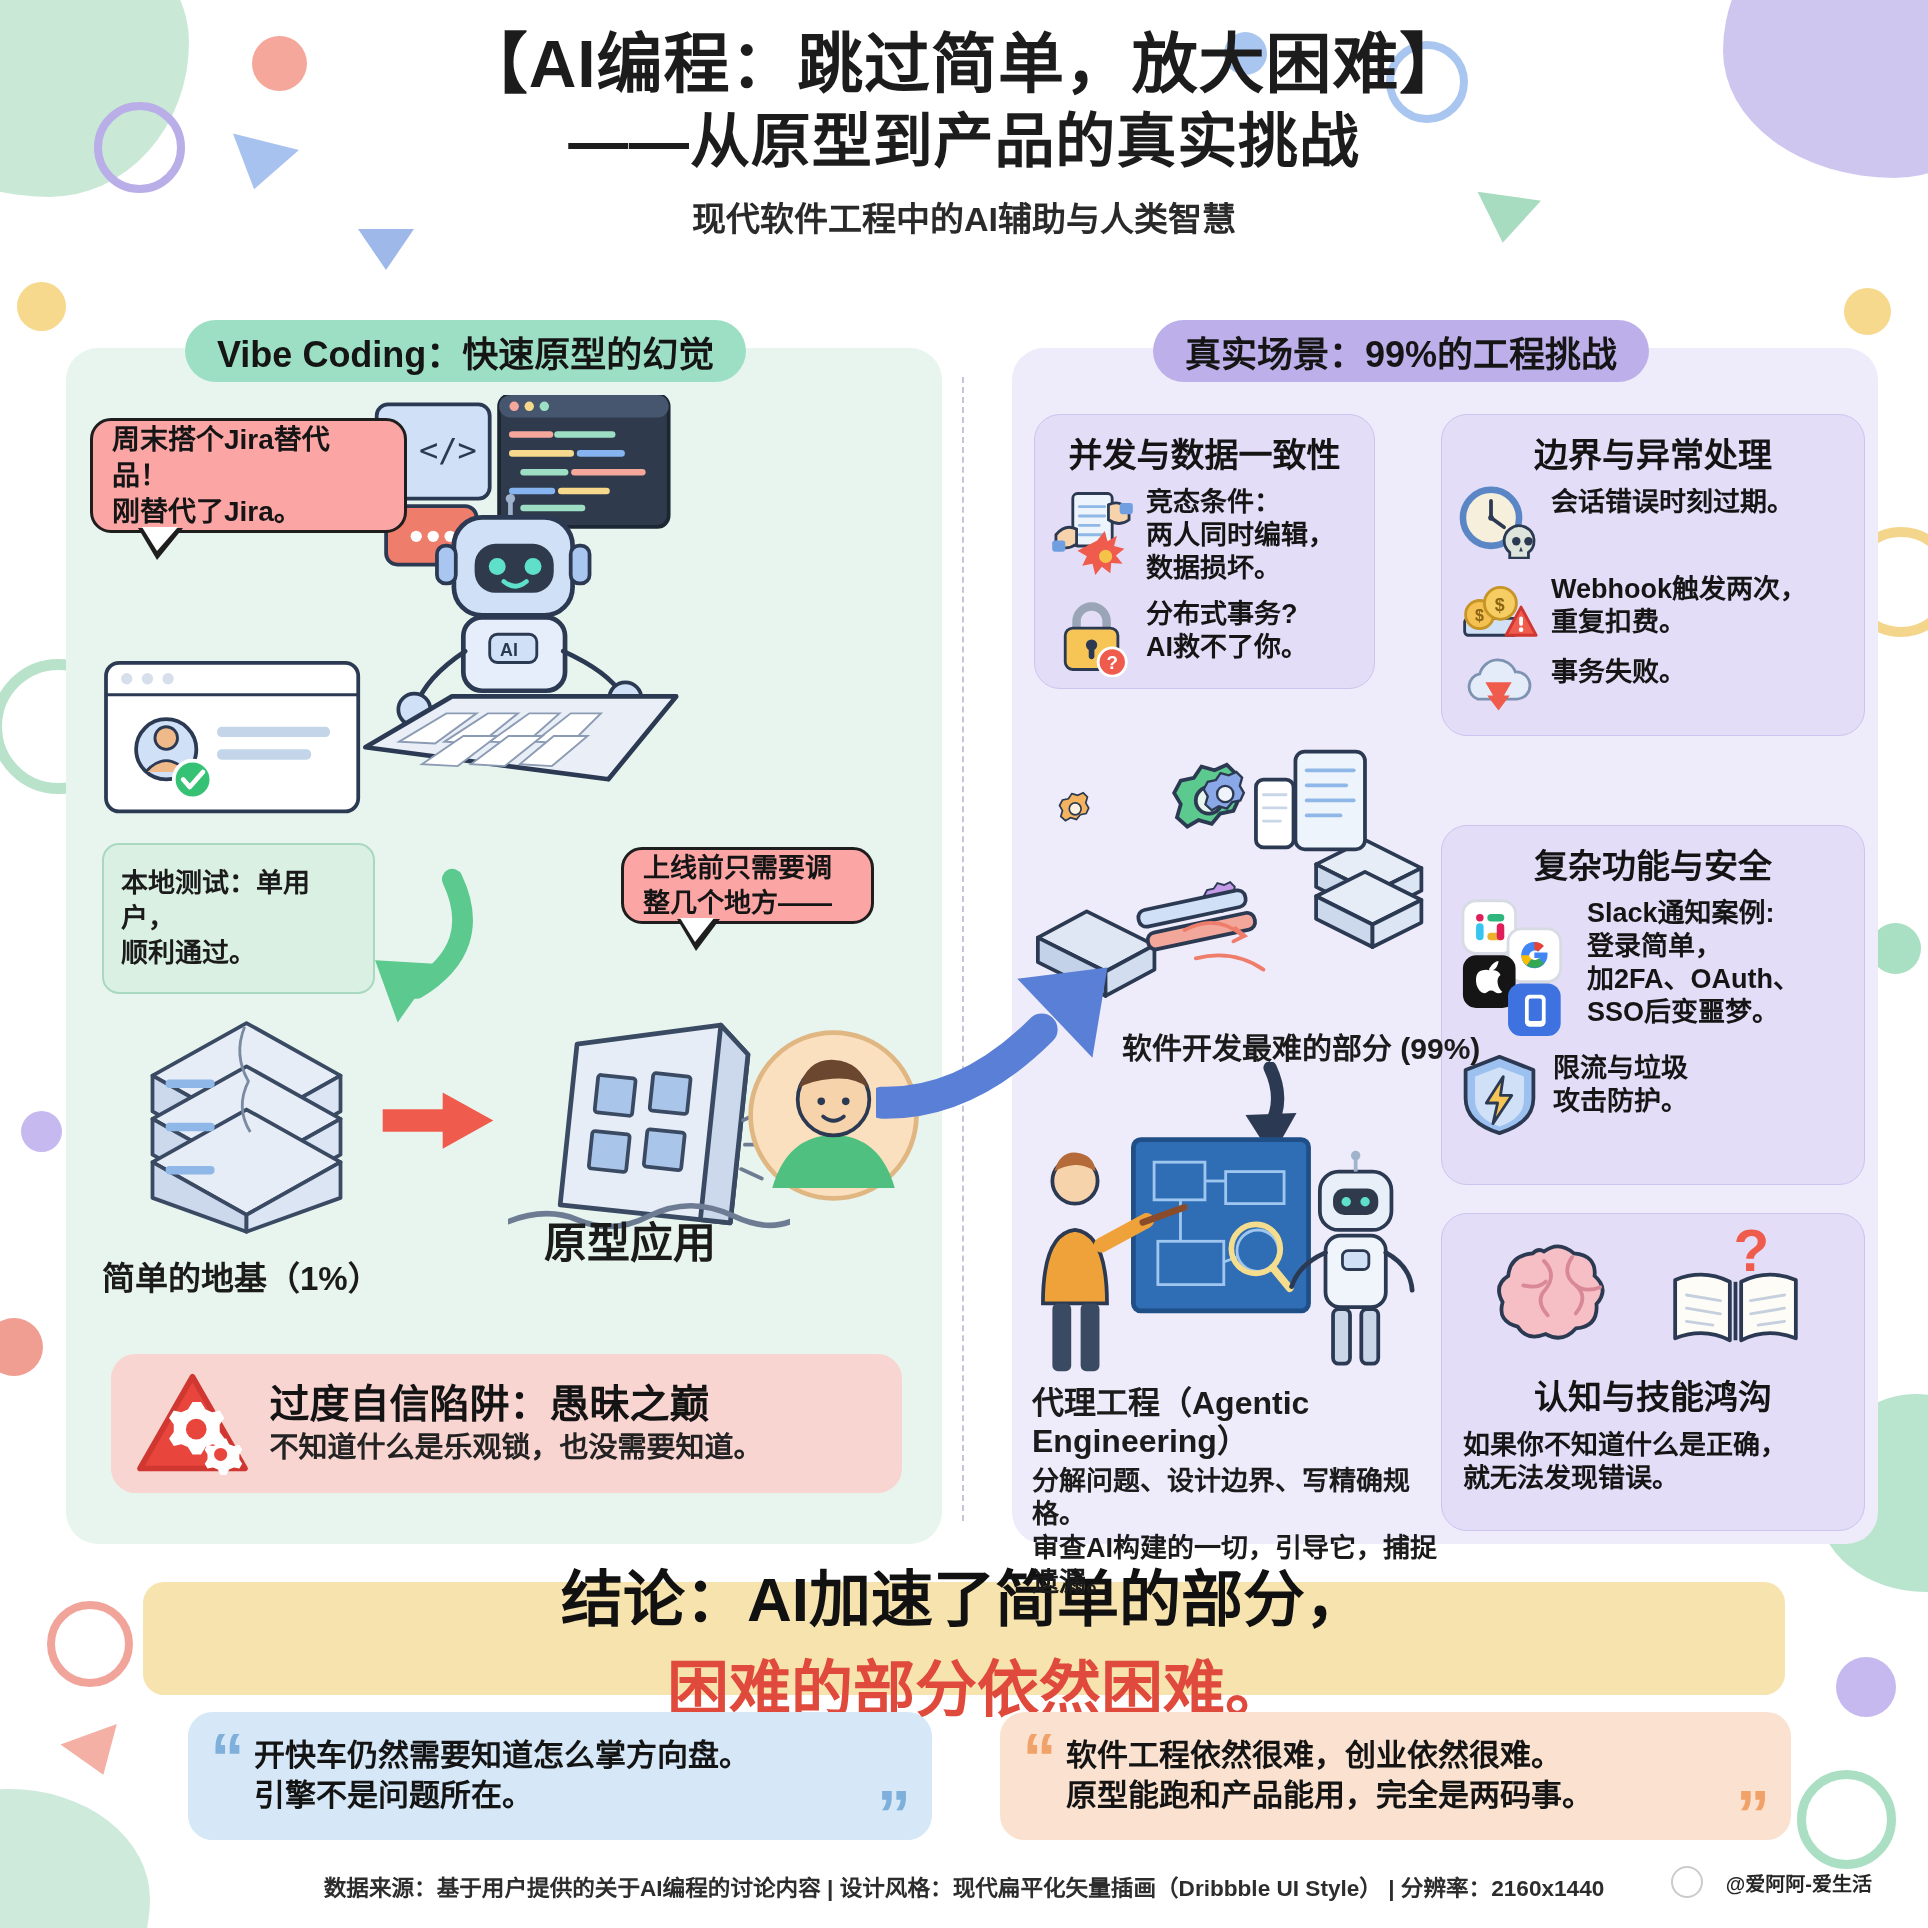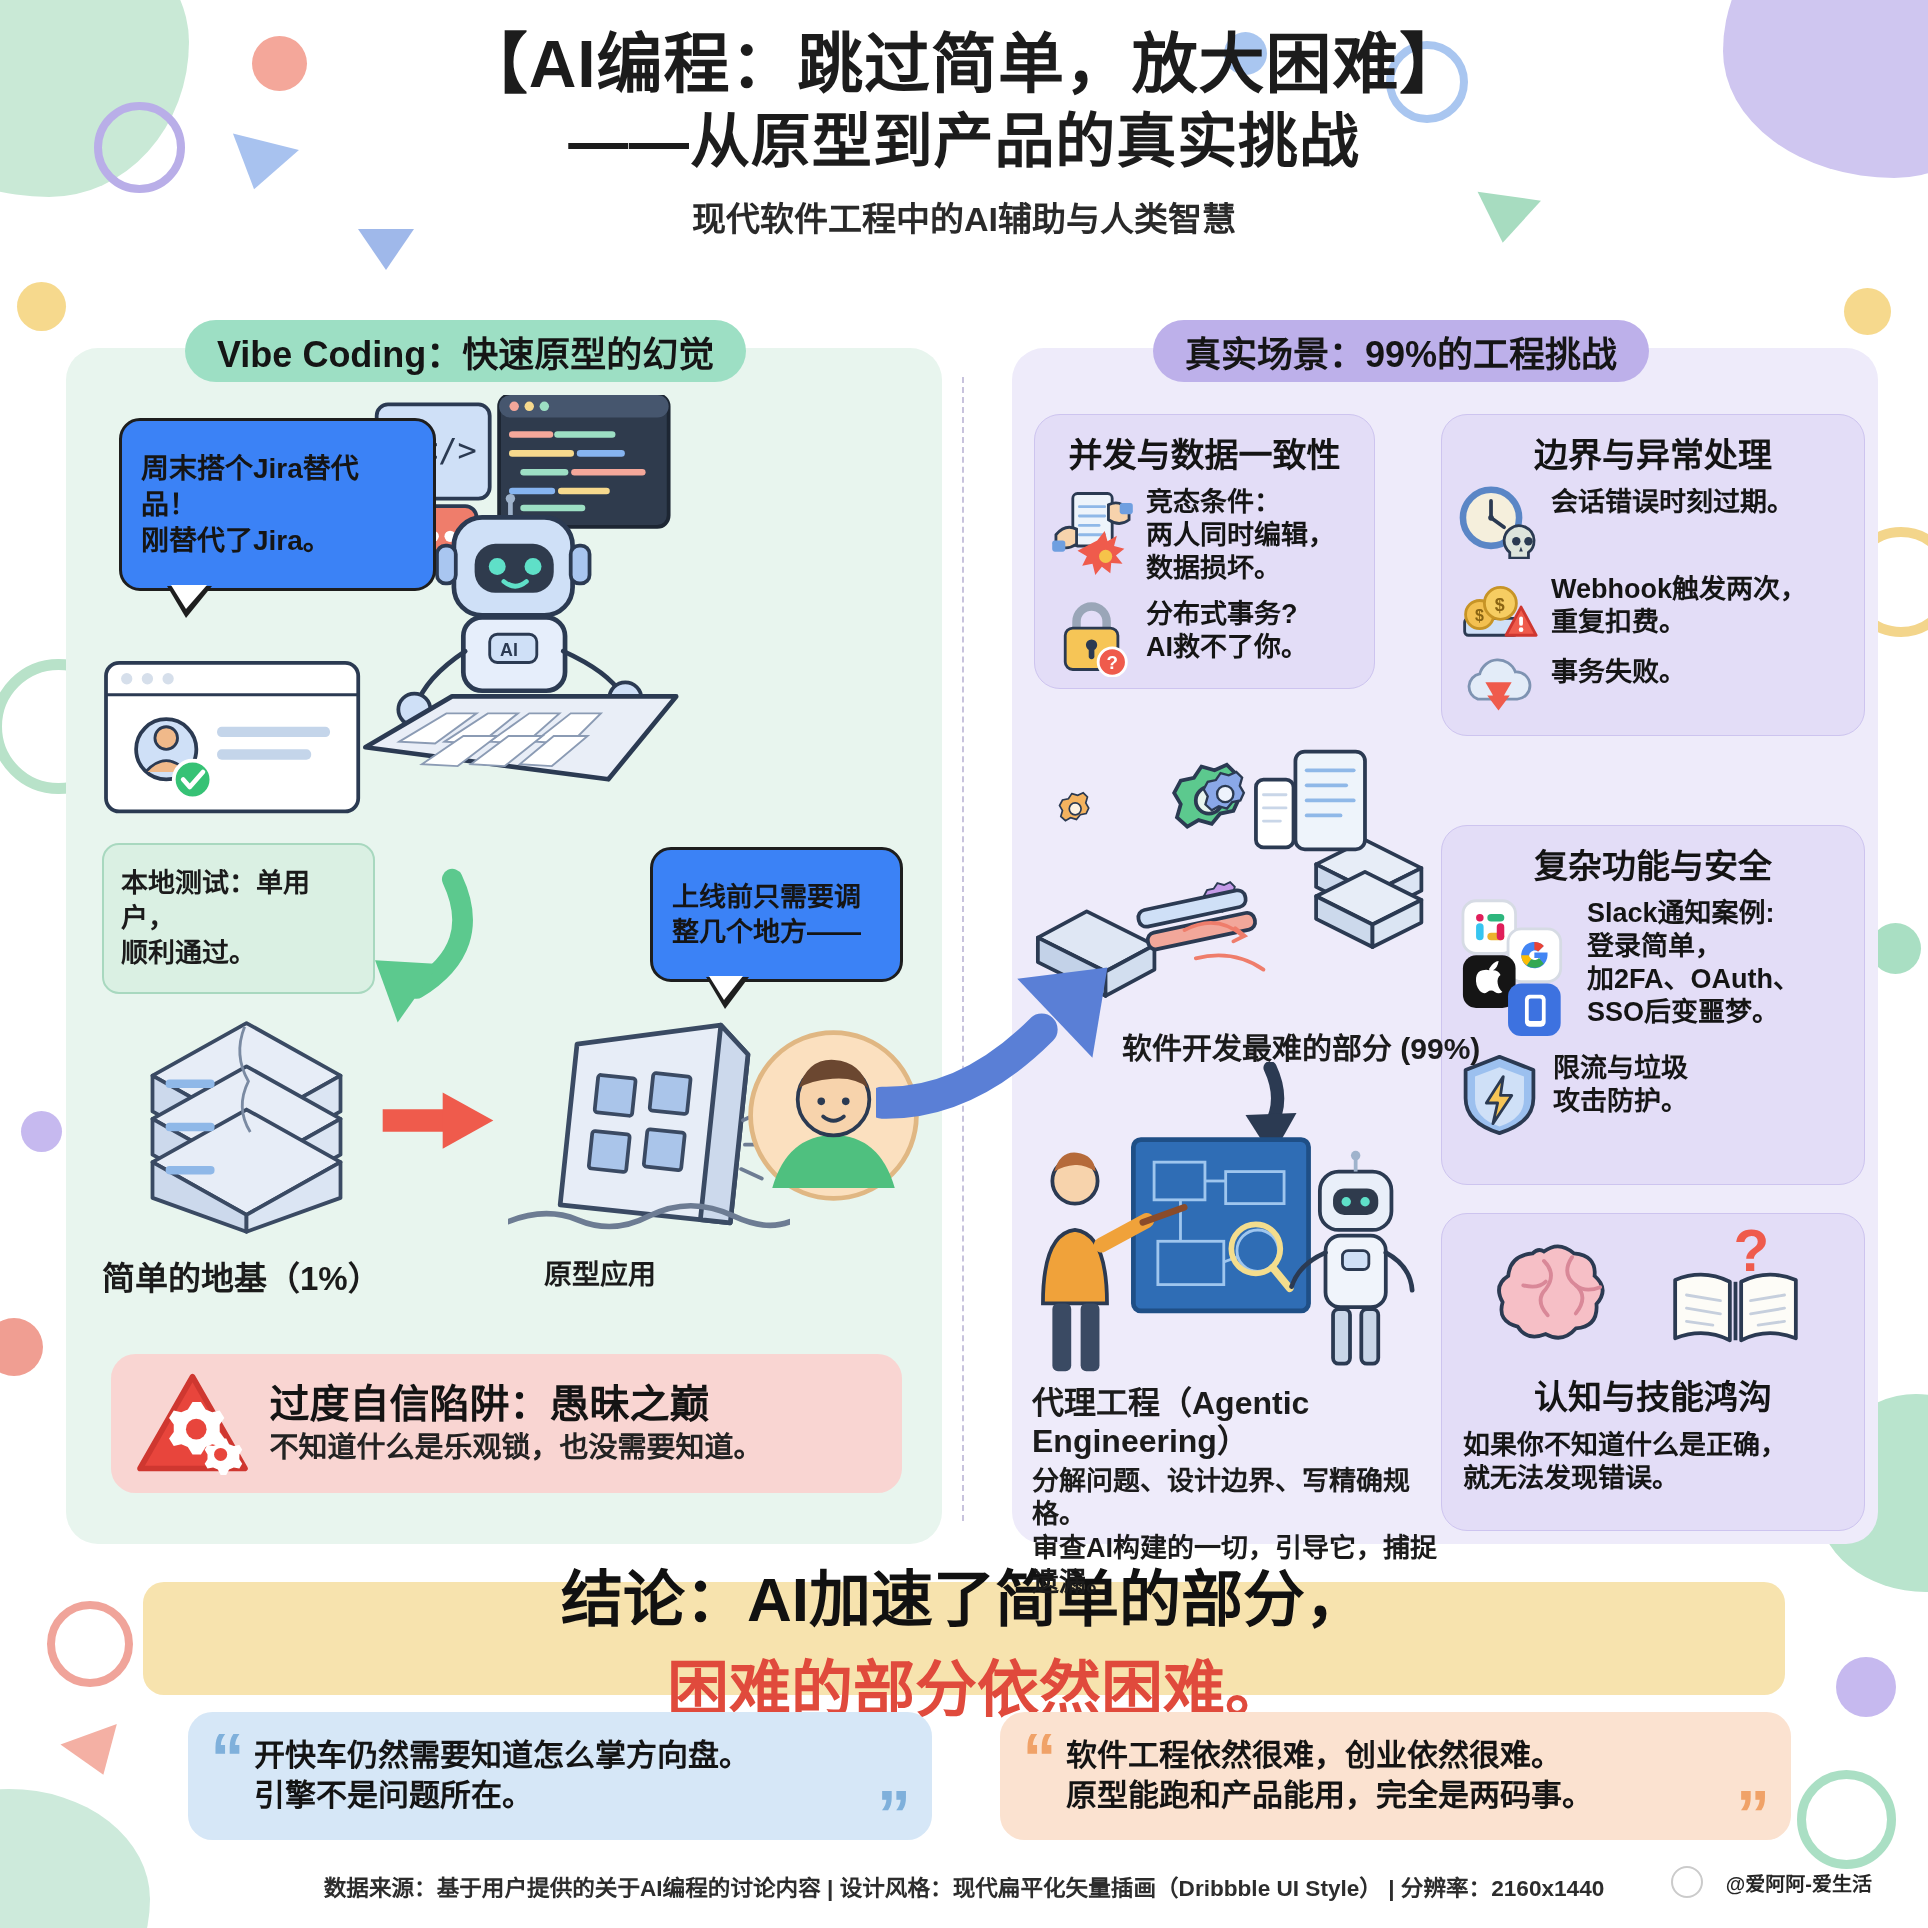--- a/index.html
+++ b/index.html
@@ -31,22 +31,22 @@
 
   
   #panel-left{position:absolute;left:66px;top:348px;width:876px;height:1196px;
       background:#e8f5ee;border-radius:32px;z-index:2;}
   #panel-right{position:absolute;left:1012px;top:348px;width:866px;height:1196px;
       background:#eeebfa;border-radius:32px;z-index:2;}
   #divider{position:absolute;left:962px;top:377px;width:0;height:1144px;
       border-left:2.8px dashed #c8c3dd;z-index:3;}
 
   
-  .bubble{position:absolute;background:#3b82f6;border:3.8px solid #1e1e1e;border-radius:21px;
-      padding:30px 19px;z-index:9;line-height:1.28;font-weight:bold;color:#151515;margin-left:29px;}
+  .bubble{position:absolute;background:#fca5a5;border:3.8px solid #1e1e1e;border-radius:21px;
+      padding:1px 19px;z-index:9;line-height:1.28;font-weight:bold;color:#151515;}
   .bubble .tail{position:absolute;width:0;height:0;}
 
   
   .note-green{position:absolute;background:#daf0e3;border:2.8px solid #a8d8bf;border-radius:17px;
       padding:21px 17px;font-weight:bold;color:#1b1b1b;line-height:1.3;z-index:8;margin-top:16px;}
 
   
   .flat-label{position:absolute;font-weight:bold;color:#1b1b1b;z-index:8;}
 
   
@@ -269,21 +269,21 @@
   <circle cx="95" cy="95" r="88" fill="#fbe0bf" stroke="#e0b783" stroke-width="5"></circle>
   <path d="M30 172 q16 -56 65 -56 q49 0 65 56 z" fill="#4fc07f"></path>
   <circle cx="95" cy="78" r="38" fill="#f7d3ac" stroke="#2b3a52" stroke-width="4"></circle>
   <path d="M58 66 q10 -32 38 -30 q28 2 36 30 q-14 -12 -38 -10 q-24 2 -36 10z" fill="#6b4730"></path>
   <circle cx="82" cy="80" r="4" fill="#2b3a52"></circle>
     <circle cx="108" cy="80" r="4" fill="#2b3a52"></circle>
   <path d="M84 96 q11 9 22 0" stroke="#2b3a52" stroke-width="4" fill="none" stroke-linecap="round"></path>
 </svg>
 
 <div class="flat-label" style="left:102px;top:1252px;font-size:33px;">简单的地基（1%）</div>
-<div class="flat-label" style="left:544px;top:1252px;font-size:28px;">原型应用</div>
+<div class="flat-label" style="left:544px;top:1208px;font-size:43px;">原型应用</div>
 
 <div id="warn-banner">
   <svg style="margin:0 21px 0 24.5px;flex:0 0 auto;" width="113" height="105" viewBox="0 0 120 112">
     <path d="M60 6 L116 104 L4 104 Z" fill="#e8453c" stroke="#cf3730" stroke-width="6" stroke-linejoin="round"></path>
     <g fill="#ffffff">
       <path d="M48 44 l7 -3 l5 -8 l9 0 l5 8 l7 3 l8 -2 l5 8 l-5 7 l0 8 l5 7 l-5 8 l-8 -2 l-7 3 l-5 8 l-9 0 l-5 -8 l-7 -3 l-8 2 l-5 -8 l5 -7 l0 -8 l-5 -7 l5 -8 z"></path>
       <circle cx="64" cy="62" r="11" fill="#e8453c"></circle>
       <path d="M82 80 l5 -2 l3 -6 l6 0 l3 6 l5 2 l6 -1 l3 5 l-3 5 l0 5 l3 5 l-3 5 l-6 -1 l-5 2 l-3 6 l-6 0 l-3 -6 l-5 -2 l-6 1 l-3 -5 l3 -5 l0 -5 l-3 -5 l3 -5 z"></path>
       <circle cx="90" cy="89" r="7" fill="#e8453c"></circle>
     </g>

